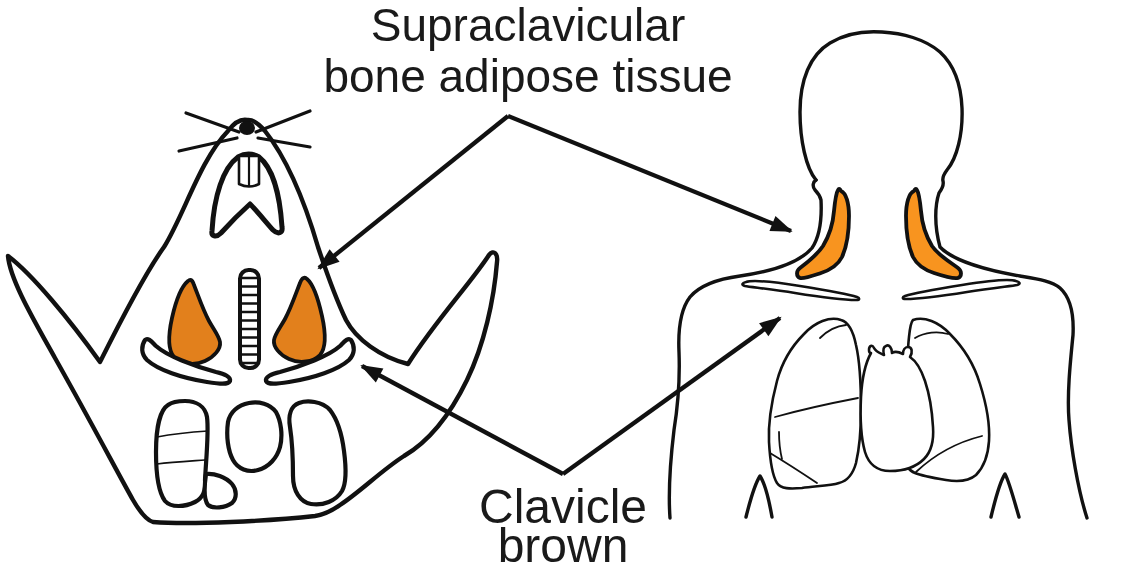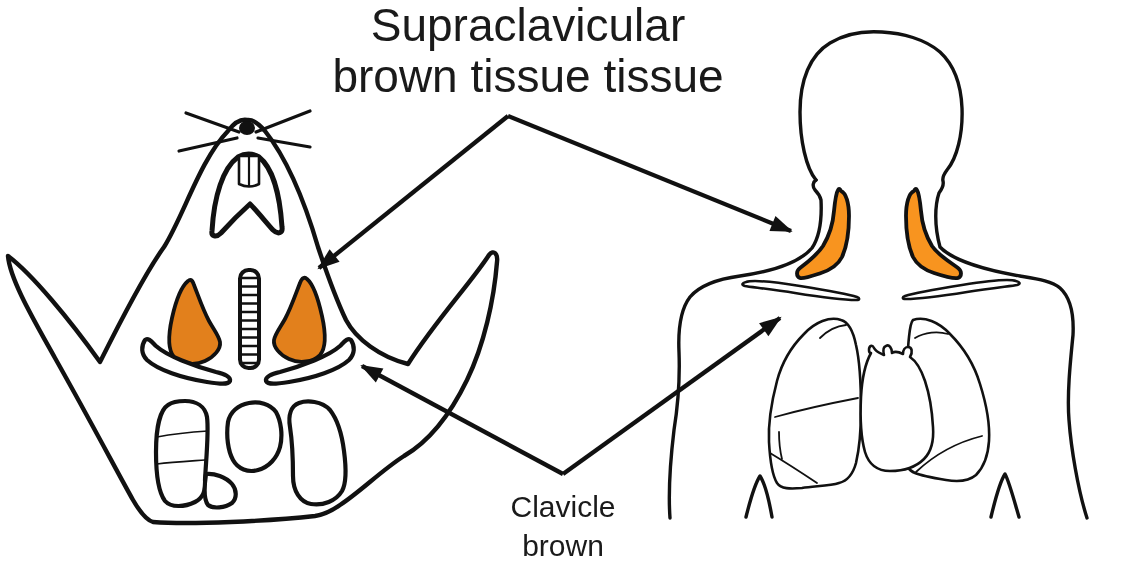--- a/index.html
+++ b/index.html
@@ -15,21 +15,21 @@
 
   .caption {
     position: absolute;
     text-align: center;
     color: #1a1a1a;
     white-space: nowrap;
     transform: translateX(-50%);
   }
   .caption span { display: block; }
   .title-caption  { left: 528px; top: 0px;  font-size: 46px; line-height: 51px; }
-  .clavicle-caption { left: 563px; top: 487px; font-size: 30px; line-height: 39px; }
+  .clavicle-caption { left: 563px; top: 487px; font-size: 48px; line-height: 39px; }
 
   
   .ln      { stroke: #111111; fill: none; stroke-linecap: round; stroke-linejoin: round; }
   .white   { fill: #ffffff; }
   .m-body  { stroke-width: 4.4; }
   .m-organ { stroke-width: 4.2; }
   .m-thin  { stroke-width: 1.7; }
   .m-mouth { stroke-width: 5; }
   .h-body  { stroke-width: 3.4; }
   .h-organ { stroke-width: 2.6; }
@@ -311,21 +311,21 @@
     <g>
       <path class="arrow" marker-end="url(#ah)" d="M 508 116 L 319 268"></path>
       <path class="arrow" marker-end="url(#ah)" d="M 508 116 L 791 231"></path>
       <path class="arrow" marker-end="url(#ah)" d="M 563 474 L 362 366"></path>
       <path class="arrow" marker-end="url(#ah)" d="M 563 474 L 780 318"></path>
     </g>
   </svg>
 
   <div class="caption title-caption">
     <span>Supraclavicular</span>
-    <span>brown tissue tissue</span>
+    <span>bone adipose tissue</span>
   </div>
 
   <div class="caption clavicle-caption">
     <span>Clavicle</span>
     <span>brown</span>
   </div>
 
 </div>
 
 </body></html>

